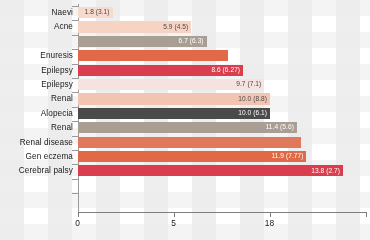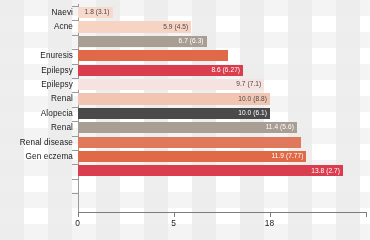--- a/index.html
+++ b/index.html
@@ -221,20 +221,21 @@
         </div>
         <div class="row">
           <div class="cat-label">Gen eczema</div>
           <div class="bar-track">
             <div class="bar" style="width: 228.48px; background: rgb(224, 106, 69);">
               <span class="bar-value">11.9 (7.77)</span>
             </div>
           </div>
         </div>
         <div class="row">
+          <div class="cat-label">Cerebral palsy</div>
           <div class="bar-track">
             <div class="bar" style="width: 264.96px; background: rgb(217, 61, 78);">
               <span class="bar-value">13.8 (2.7)</span>
             </div>
           </div>
         </div>
       </div>
 
     <div class="x-axis"></div>
     <div id="xticks-container">

